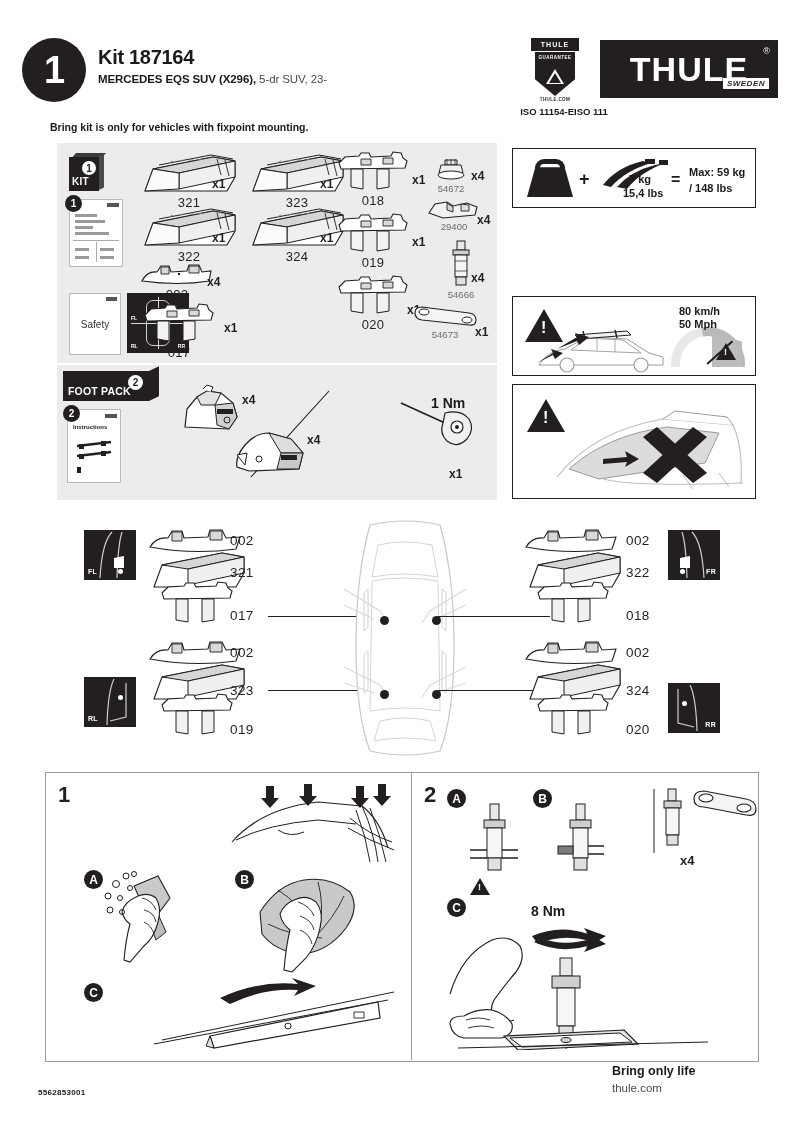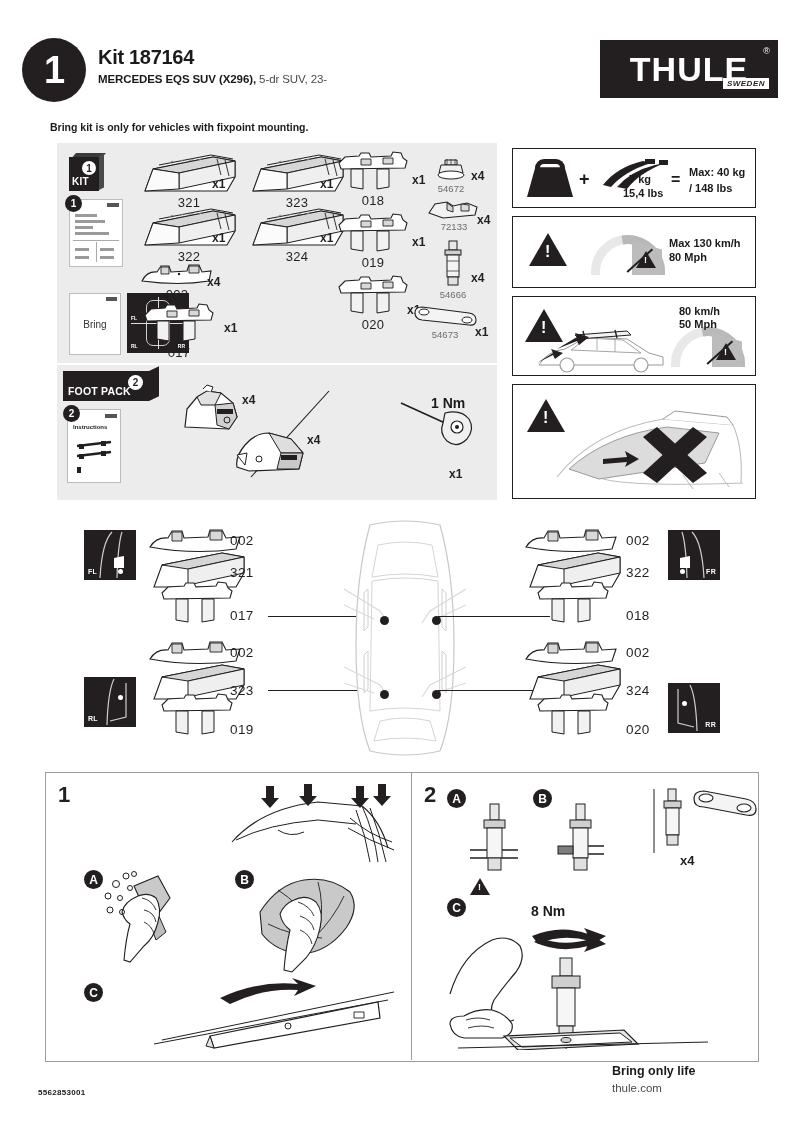--- a/index.html
+++ b/index.html
@@ -348,20 +348,29 @@
 <div class="page">
 
   <div class="header">
     <div class="step-circle">1</div>
     <div class="kit-title">Kit 187164</div>
     <div class="kit-sub">
       <b>MERCEDES EQS SUV (X296),</b><span> 5-dr SUV, 23-</span>
     </div>
     <div class="fixpoint-note">Bring kit is only for vehicles with fixpoint mounting.</div>
 
+    <div class="iso-badge">
+      <div class="iso-top">THULE</div>
+      <div class="iso-shield">
+        <span class="gtxt">GUARANTEE</span>
+        <span class="tri"></span>
+      </div>
+      <div class="iso-dotcom">THULE.COM</div>
+      <div class="iso-code">ISO 11154-EISO 111</div>
+    </div>
 
     <div class="thule-logo">
       <div class="word">THULE</div>
       <div class="reg">®</div>
       <div class="sweden">SWEDEN</div>
     </div>
   </div>
 
   <div class="parts-panel">
 
@@ -383,21 +392,21 @@
       <div class="sep" style="top:40px;"></div>
       <div class="vsep" style="left:26px;"></div>
       <div class="rowline" style="top:48px;width:14px;"></div>
       <div class="rowline" style="top:56px;width:14px;"></div>
       <div class="rowline" style="top:48px;left:30px;width:14px;"></div>
       <div class="rowline" style="top:56px;left:30px;width:14px;"></div>
     </div>
 
     <div class="safety-doc">
       <div class="bar"></div>
-      <span>Bring</span>
+      <span>Safety</span>
     </div>
 
     <div class="pos-card">
       <div class="carout"></div>
       <div class="cross-h" style="top:50%;"></div>
       <div class="cross-v"></div>
       <div class="lbl" style="left:4px;top:22px;">FL</div>
       <div class="lbl" style="right:4px;top:22px;">FR</div>
       <div class="lbl" style="left:4px;bottom:4px;">RL</div>
       <div class="lbl" style="right:4px;bottom:4px;">RR</div>
@@ -527,25 +536,25 @@
       <div class="hw-name">54672</div>
     </div>
     <div class="qty" style="left:414px;top:26px;">x4</div>
 
     <div class="part" style="left:366px;top:56px;width:62px;">
       <svg width="62" height="22" viewBox="0 0 62 22">
         <path d="M6 14 L12 5 L24 3 L30 7 L44 4 L54 8 L52 16 L20 19 Z" fill="#f2f2f2" stroke="#231f20" stroke-width="1.1"></path>
         <path d="M24 4 L30 8 L30 13 L24 11 Z" fill="#d4d4d4" stroke="#231f20" stroke-width="0.9"></path>
         <path d="M38 5 L46 6 L46 12 L38 12 Z" fill="#dcdcdc" stroke="#231f20" stroke-width="0.9"></path>
       </svg>
-      <div class="hw-name">72133</div>
+      <div class="hw-name">29400</div>
     </div>
     <div class="qty" style="left:420px;top:70px;">x4</div>
 
-    <div class="part" style="left:368px;top:96px;width:56px;">
+    <div class="part" style="left:376px;top:96px;width:56px;">
       <svg width="56" height="50" viewBox="0 0 56 50">
         <rect x="24" y="2" width="8" height="9" fill="#e8e8e8" stroke="#231f20" stroke-width="1"></rect>
         <rect x="20" y="11" width="16" height="5" fill="#cfcfcf" stroke="#231f20" stroke-width="1"></rect>
         <rect x="22" y="16" width="12" height="22" fill="#f4f4f4" stroke="#231f20" stroke-width="1"></rect>
         <rect x="23" y="38" width="10" height="8" fill="#e0e0e0" stroke="#231f20" stroke-width="1"></rect>
         <path d="M22 22 L34 22 M22 32 L34 32" stroke="#231f20" stroke-width="0.7"></path>
       </svg>
       <div class="hw-name">54666</div>
     </div>
     <div class="qty" style="left:414px;top:128px;">x4</div>
@@ -635,40 +644,24 @@
       <svg width="72" height="32" viewBox="0 0 72 32">
         <path d="M4 28 Q18 10 44 4 L52 6 Q26 14 12 30 Z" fill="#231f20"></path>
         <path d="M18 30 Q32 14 56 8 L66 6 Q40 16 28 32 Z" fill="#231f20"></path>
         <rect x="46" y="2" width="10" height="5" fill="#231f20"></rect>
         <rect x="60" y="3" width="9" height="5" fill="#231f20"></rect>
       </svg>
     </div>
     <div class="panel-text" style="position:absolute;left:116px;top:24px;">7 kg</div>
     <div class="panel-text" style="position:absolute;left:110px;top:38px;">15,4 lbs</div>
     <div style="position:absolute;left:158px;top:22px;font-size:16px;font-weight:bold;">=</div>
-    <div class="panel-text" style="position:absolute;left:176px;top:17px;">Max: 40 kg</div>
+    <div class="panel-text" style="position:absolute;left:176px;top:17px;">Max: 59 kg</div>
     <div class="panel-text" style="position:absolute;left:176px;top:33px;">/ 148 lbs</div>
   </div>
 
-  <div class="wpanel w2">
-    <div style="position:absolute;left:16px;top:16px;">
-      <div class="warn-tri"></div>
-    </div>
-    <div class="speedo" style="position:absolute;left:78px;top:18px;">
-      <div class="arc"></div>
-      <div class="arcfill"></div>
-      <div class="wedge"></div>
-      <div class="needle"></div>
-      <div class="wtri">
-          <div class="warn-tri sm"></div>
-        </div>
-    </div>
-    <div class="panel-text" style="position:absolute;left:156px;top:20px;">Max  130 km/h</div>
-    <div class="panel-text" style="position:absolute;left:156px;top:34px;">80 Mph</div>
-  </div>
 
   <div class="wpanel w3">
     <div style="position:absolute;left:12px;top:12px;">
       <div class="warn-tri"></div>
     </div>
     <div class="art" style="left:18px;top:32px;">
       <svg width="140" height="44" viewBox="0 0 140 44">
         <path d="M8 36 Q16 22 34 20 L56 8 L96 10 L118 24 L132 28 L132 36 Z" fill="#fff" stroke="#9a9a9a" stroke-width="1"></path>
         <path d="M56 9 L92 11 L110 24 L40 21 Z" fill="#fff" stroke="#9a9a9a" stroke-width="0.9"></path>
         <path d="M66 10 L66 21 M84 10 L84 23" stroke="#9a9a9a" stroke-width="0.8"></path>

